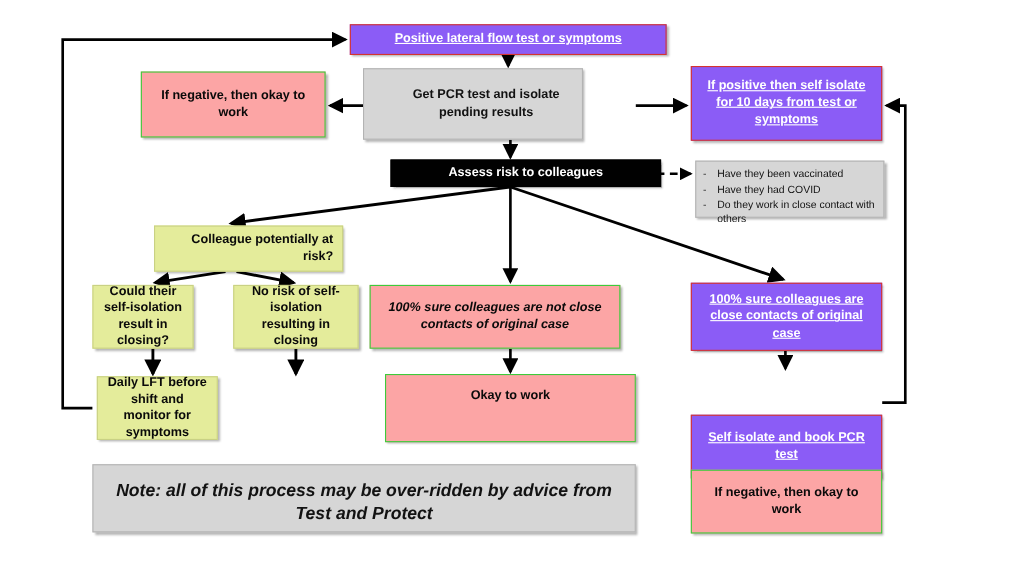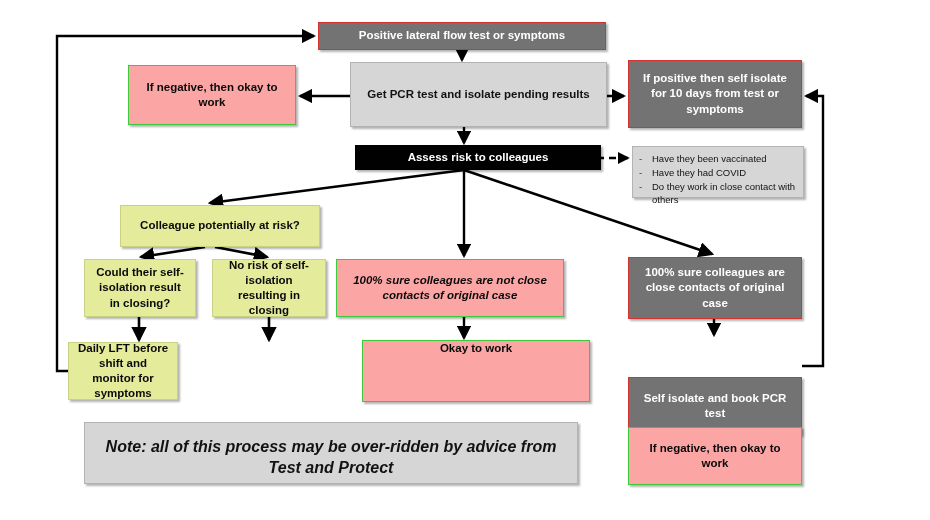--- a/index.html
+++ b/index.html
@@ -32,23 +32,24 @@
     text-align: center;
     font-weight: bold;
     font-size: 11.5px;
     line-height: 1.32;
     padding: 4px 8px;
     border: 1px solid rgba(0,0,0,0.35);
     box-shadow: 2px 2px 2px rgba(0,0,0,0.30);
     z-index: 2;
   }
   .node-red {
-    background: #737373;
+    background: #8b5cf6;
     color: #ffffff;
     border-color: #d53331;
+    text-decoration: underline;
   }
   .node-green {
     background: #fca5a5;
     color: #0a0a0a;
     border-color: #3ccb3b;
   }
   .node-grey {
     background: #d6d6d6;
     color: #121212;
     border-color: #b3b3b3;
@@ -137,21 +138,21 @@
 
     <path d="M 84 371 L 57 371 L 57 36 L 314 36" stroke="#000" stroke-width="2.4" fill="none" marker-end="url(#arrow)"></path>
 
     <path d="M 802 366 L 823 366 L 823 96 L 806 96" stroke="#000" stroke-width="2.4" fill="none" marker-end="url(#arrow)"></path>
   </svg>
 
   <div class="node node-red" style="left:318px; top:22px; width:288px; height:28px;">
     <span>Positive lateral flow test or symptoms</span>
   </div>
 
-  <div class="node node-grey" style="left:350px; top:62px; width:257px; height:65px;">
+  <div class="node node-grey" style="left:330px; top:62px; width:200px; height:65px;padding-left:32px;">
     <span>Get PCR test and isolate pending results</span>
   </div>
 
   <div class="node node-green" style="left:128px; top:65px; width:168px; height:60px;">
     <span>If negative, then okay to work</span>
   </div>
 
   <div class="node node-red" style="left:628px; top:60px; width:174px; height:68px;">
     <span>If positive then self isolate for 10 days from test or symptoms</span>
   </div>
@@ -168,46 +169,46 @@
     <div class="bullet-row">
       <span class="bullet-dash">-</span>
       <span class="bullet-text">Have they had COVID</span>
     </div>
     <div class="bullet-row">
       <span class="bullet-dash">-</span>
       <span class="bullet-text">Do they work in close contact with others</span>
     </div>
   </div>
 
-  <div class="node node-yellow" style="left:120px; top:205px; width:200px; height:42px;text-align:right;">
+  <div class="node node-yellow" style="left:140px; top:205px; width:172px; height:42px;text-align:right;">
     <span>Colleague potentially at risk?</span>
   </div>
 
-  <div class="node node-yellow" style="left:84px; top:259px; width:112px; height:58px;">
+  <div class="node node-yellow" style="left:84px; top:259px; width:92px; height:58px;">
     <span>Could their self-isolation result in closing?</span>
   </div>
 
   <div class="node node-yellow" style="left:212px; top:259px; width:114px; height:58px;">
     <span>No risk of self-isolation resulting in closing</span>
   </div>
 
-  <div class="node node-yellow" style="left:68px; top:342px; width:110px; height:58px;">
+  <div class="node node-yellow" style="left:88px; top:342px; width:110px; height:58px;">
     <span>Daily LFT before shift and monitor for symptoms</span>
   </div>
 
 
   <div class="node node-green" style="left:336px; top:259px; width:228px; height:58px;font-style:italic;">
     <span>100% sure colleagues are not close contacts of original case</span>
   </div>
 
   <div class="node node-red" style="left:628px; top:257px; width:174px; height:62px;">
     <span>100% sure colleagues are close contacts of original case</span>
   </div>
 
-  <div class="node node-green" style="left:362px; top:340px; width:228px; height:62px; align-items:flex-start; padding-top:0;">
+  <div class="node node-green" style="left:350px; top:340px; width:228px; height:62px; align-items:flex-start; padding-top:12px;">
     <span>Okay to work</span>
   </div>
 
   <div class="node node-red" style="left:628px; top:337px; width:174px; height:58px;margin-top:40px;">
     <span>Self isolate and book PCR test</span>
   </div>
 
   <div class="node node-green" style="left:628px; top:427px; width:174px; height:58px;">
     <span>If negative, then okay to work</span>
   </div>

